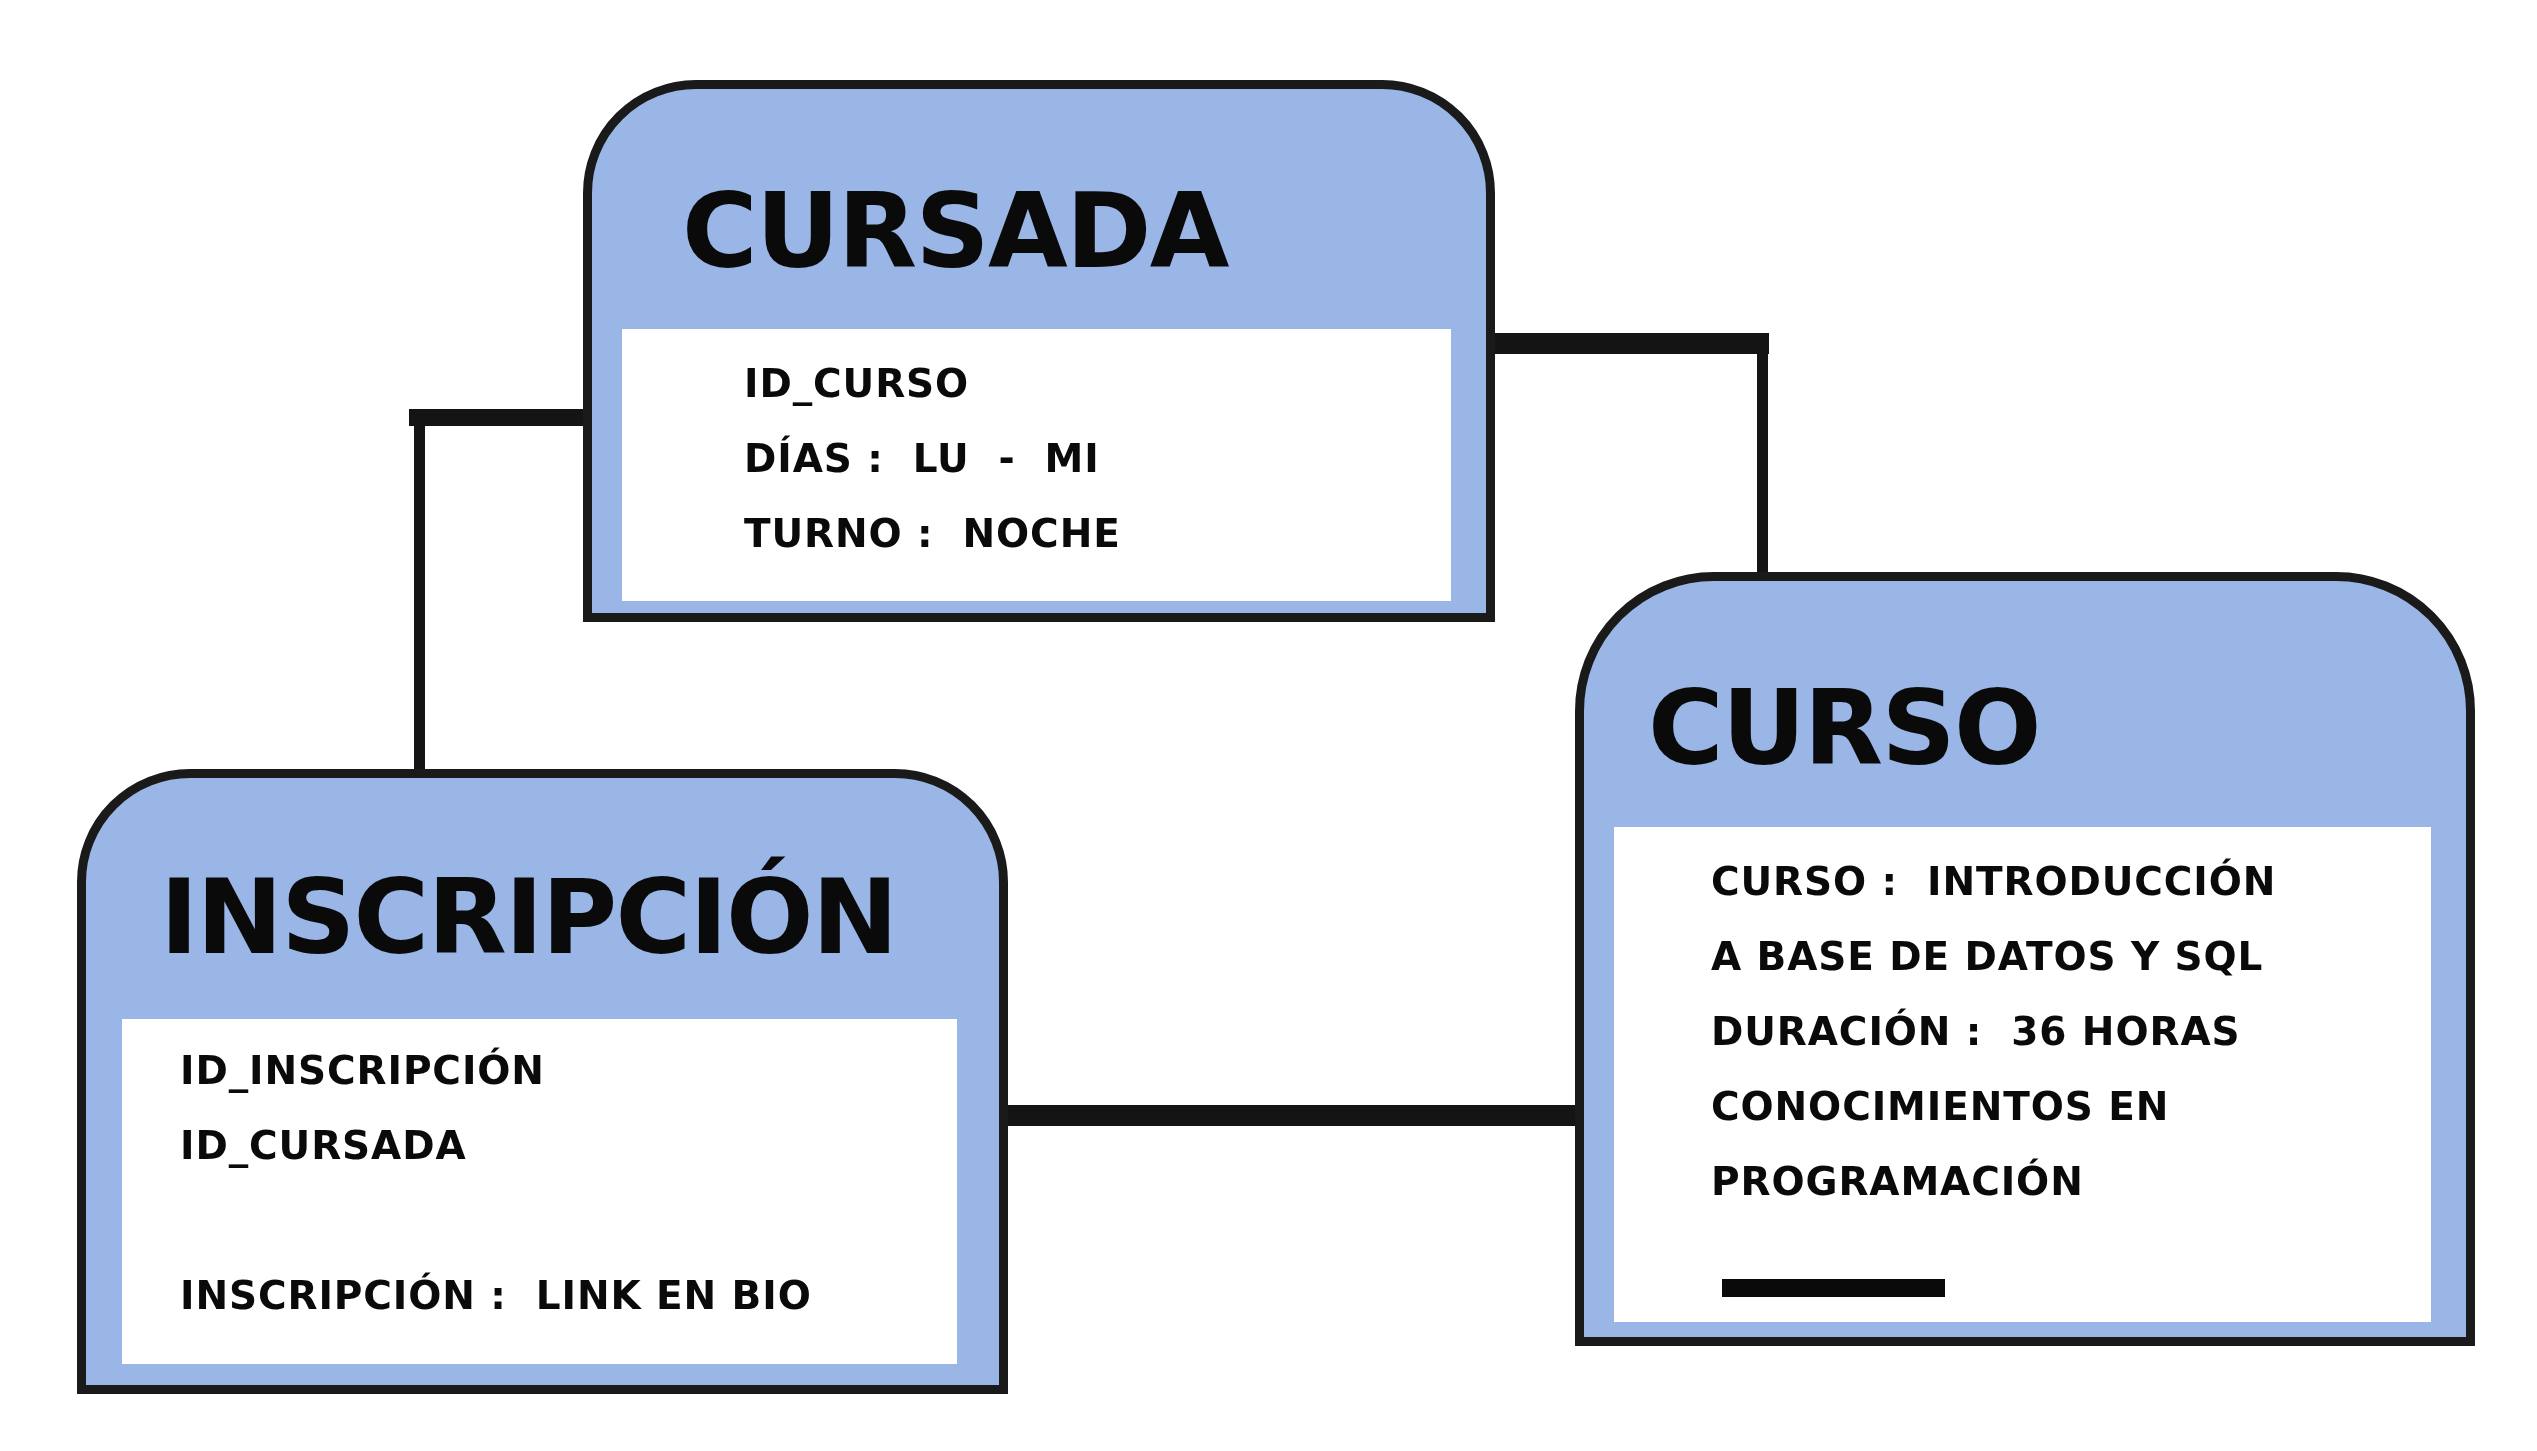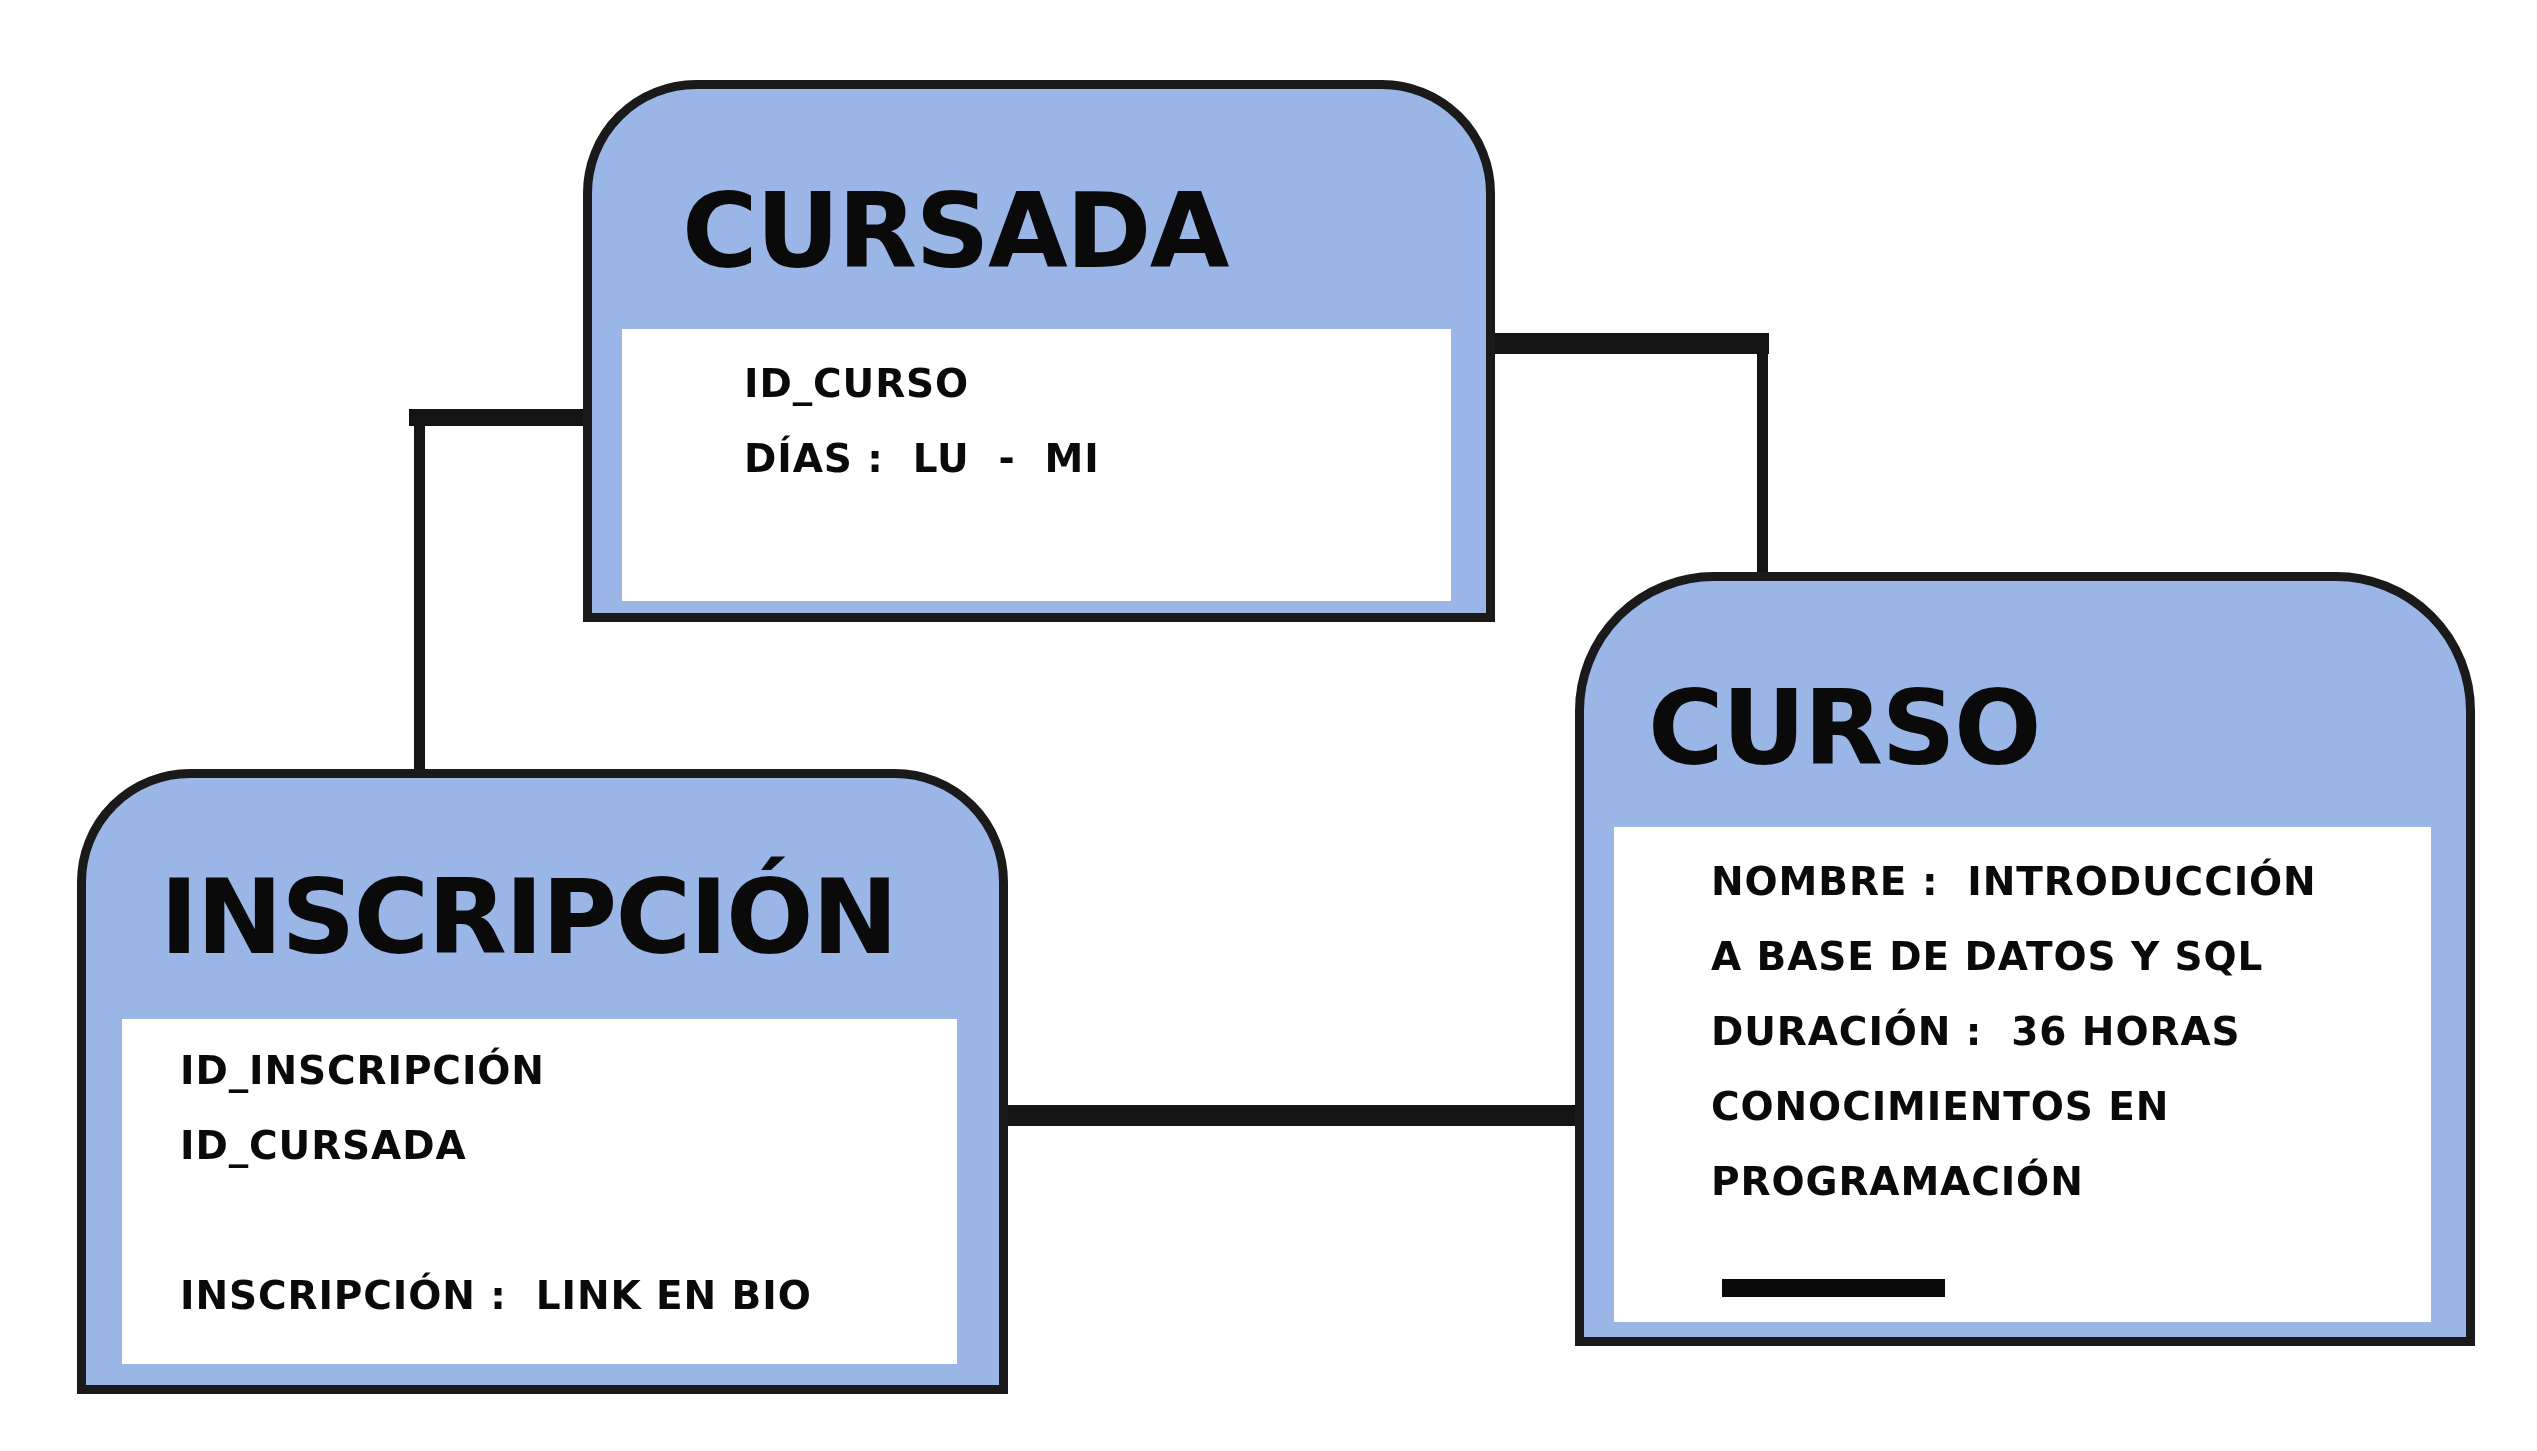--- a/index.html
+++ b/index.html
@@ -66,37 +66,38 @@
   <div class="connector" id="conn-cursada-inscripcion-v"></div>
   <div class="connector" id="conn-cursada-curso-h"></div>
   <div class="connector" id="conn-cursada-curso-v"></div>
   <div class="connector" id="conn-inscripcion-curso-h"></div>
 
   <div class="entity" id="box-cursada">
     <div class="title">CURSADA</div>
     <div class="panel">
       <div class="field-line">ID_CURSO</div>
       <div class="field-line">DÍAS :  LU  -  MI</div>
+      <div class="field-line">TURNO :  NOCHE</div>
     </div>
   </div>
 
   <div class="entity" id="box-inscripcion">
     <div class="title">INSCRIPCIÓN</div>
     <div class="panel">
       <div class="field-line">ID_INSCRIPCIÓN</div>
       <div class="field-line">ID_CURSADA</div>
       <div class="field-line"></div>
       <div class="field-line">INSCRIPCIÓN :  LINK EN BIO</div>
     </div>
   </div>
 
   <div class="entity" id="box-curso">
     <div class="title">CURSO</div>
     <div class="panel">
-      <div class="field-line">NOMBRE :  INTRODUCCIÓN</div>
+      <div class="field-line">CURSO :  INTRODUCCIÓN</div>
       <div class="field-line">A BASE DE DATOS Y SQL</div>
       <div class="field-line">DURACIÓN :  36 HORAS</div>
       <div class="field-line">CONOCIMIENTOS EN</div>
       <div class="field-line">PROGRAMACIÓN</div>
       <div id="programacion-underline"></div>
     </div>
   </div>
 
 </div>
 

